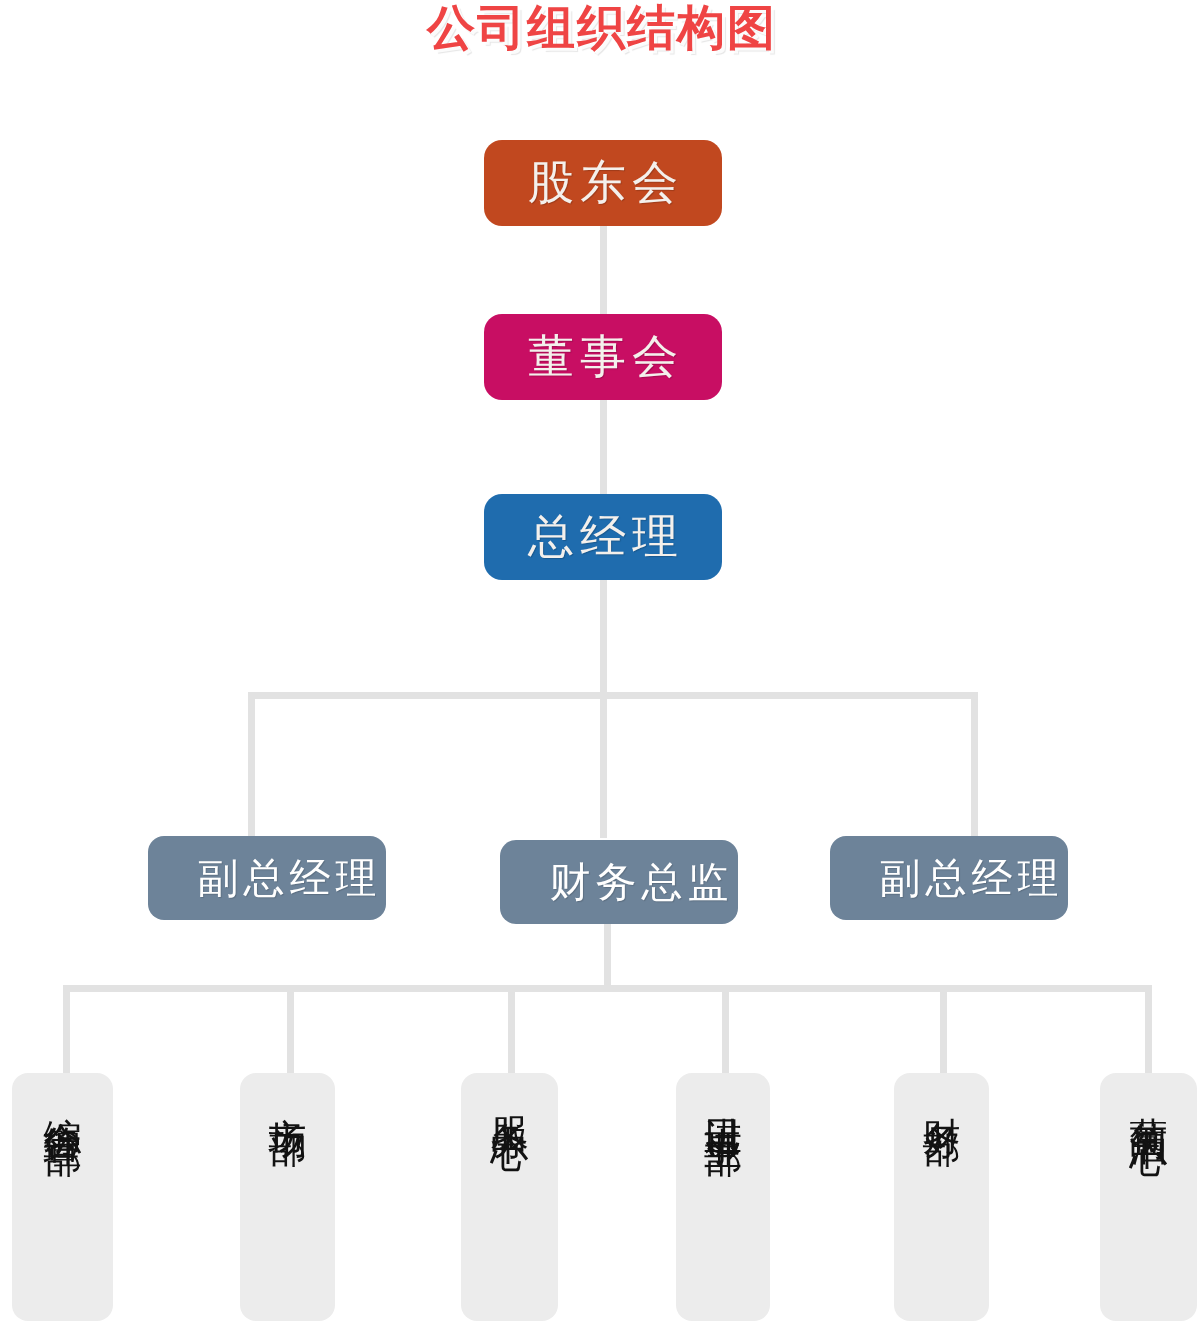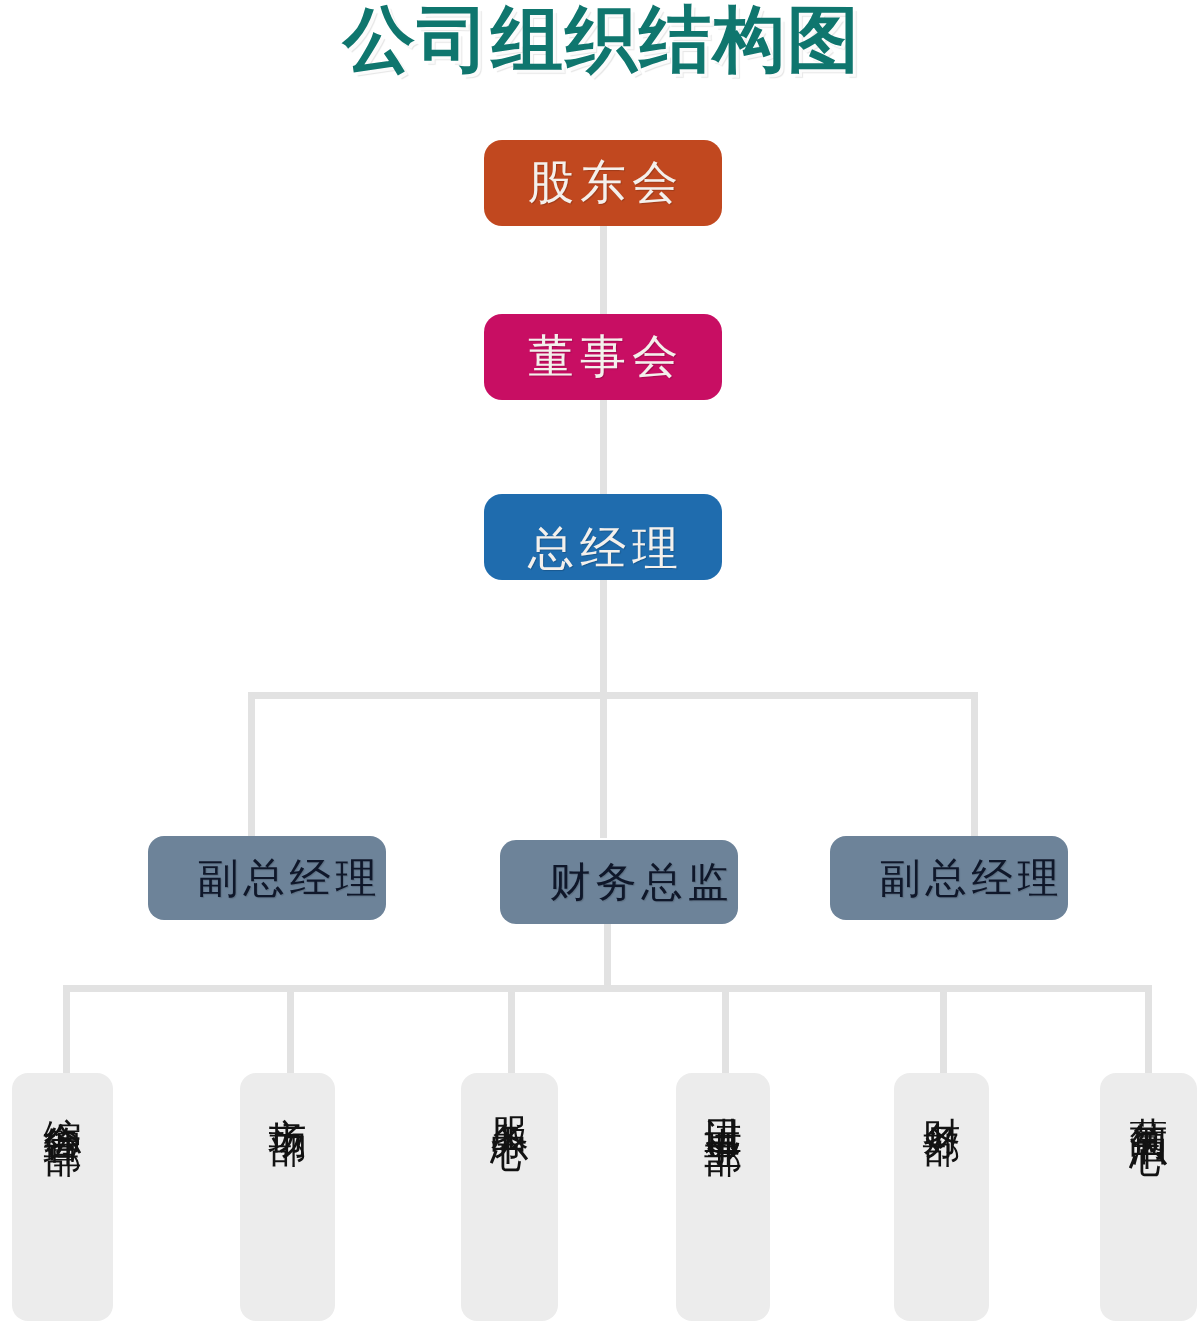--- a/index.html
+++ b/index.html
@@ -18,24 +18,24 @@
     overflow: hidden;
   }
 
   
   .chart-title {
     position: absolute;
     left: 0;
     top: 2px;
     width: 1204px;
     text-align: center;
-    font-size: 72px;
+    font-size: 48px;
     font-weight: bold;
     letter-spacing: 2px;
-    color: #0f766e;
+    color: #ef4444;
     text-shadow: 3px 3px 0 rgba(255,255,255,0.85), 4px 4px 1px rgba(0,0,0,0.10);
     white-space: nowrap;
     line-height: 1.05;
   }
 
   
   .line {
     position: absolute;
     background: #e2e2e2;
   }
@@ -67,21 +67,21 @@
   .node-shareholders { background: #c1481f; }
   .node-board        { background: #c80e63; }
   .node-gm           { background: #1f6cae; }
 
   
   .node-mid {
     background: #6d8399;
     border-radius: 16px;
   }
   .node-mid .node-label {
-    color: #0f172a;
+    color: #ffffff;
     font-size: 41px;
     letter-spacing: 5px;
     text-indent: 5px;
     text-shadow: 1px 1px 1px rgba(0,0,0,0.15);
     margin-left: 40px;
   }
 
   
   .node-dept {
     background: #ececec;
@@ -125,21 +125,21 @@
   <div class="line line-v" style="left:1145px; top:985px; height:92px;"></div>
 
   <div class="node node-exec node-shareholders" style="left:484px; top:140px; width:238px; height:86px;">
     <span class="node-label">股东会</span>
   </div>
 
   <div class="node node-exec node-board" style="left:484px; top:314px; width:238px; height:86px;">
     <span class="node-label">董事会</span>
   </div>
 
-  <div class="node node-exec node-gm" style="left:484px; top:494px; width:238px; height:86px;align-items:flex-end;">
+  <div class="node node-exec node-gm" style="left:484px; top:494px; width:238px; height:86px;">
     <span class="node-label">总经理</span>
   </div>
 
   <div class="node node-mid" style="left:148px; top:836px; width:238px; height:84px;">
     <span class="node-label">副总经理</span>
   </div>
 
   <div class="node node-mid" style="left:500px; top:840px; width:238px; height:84px;">
     <span class="node-label">财务总监</span>
   </div>

